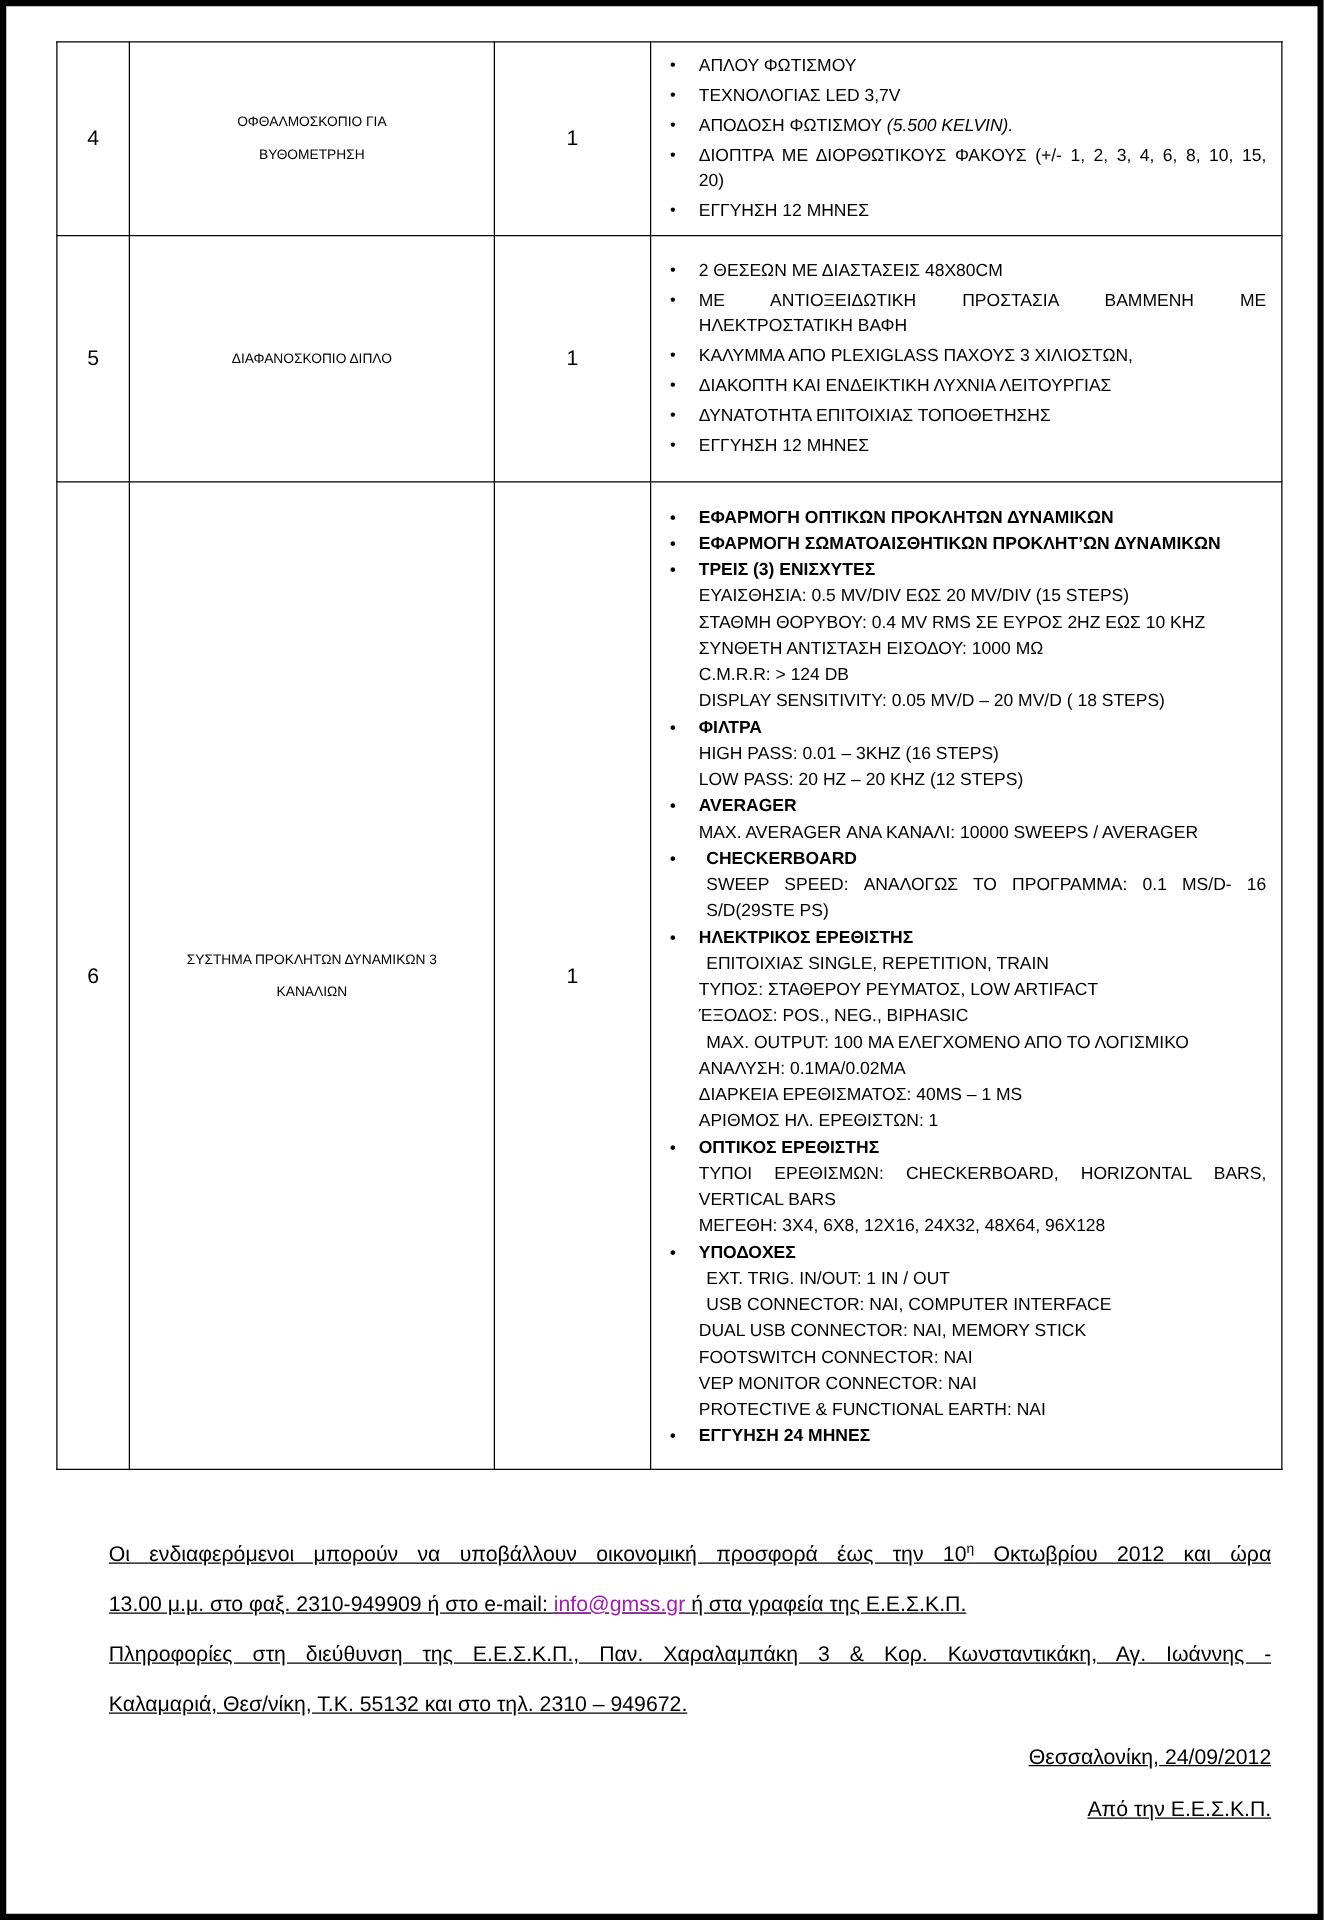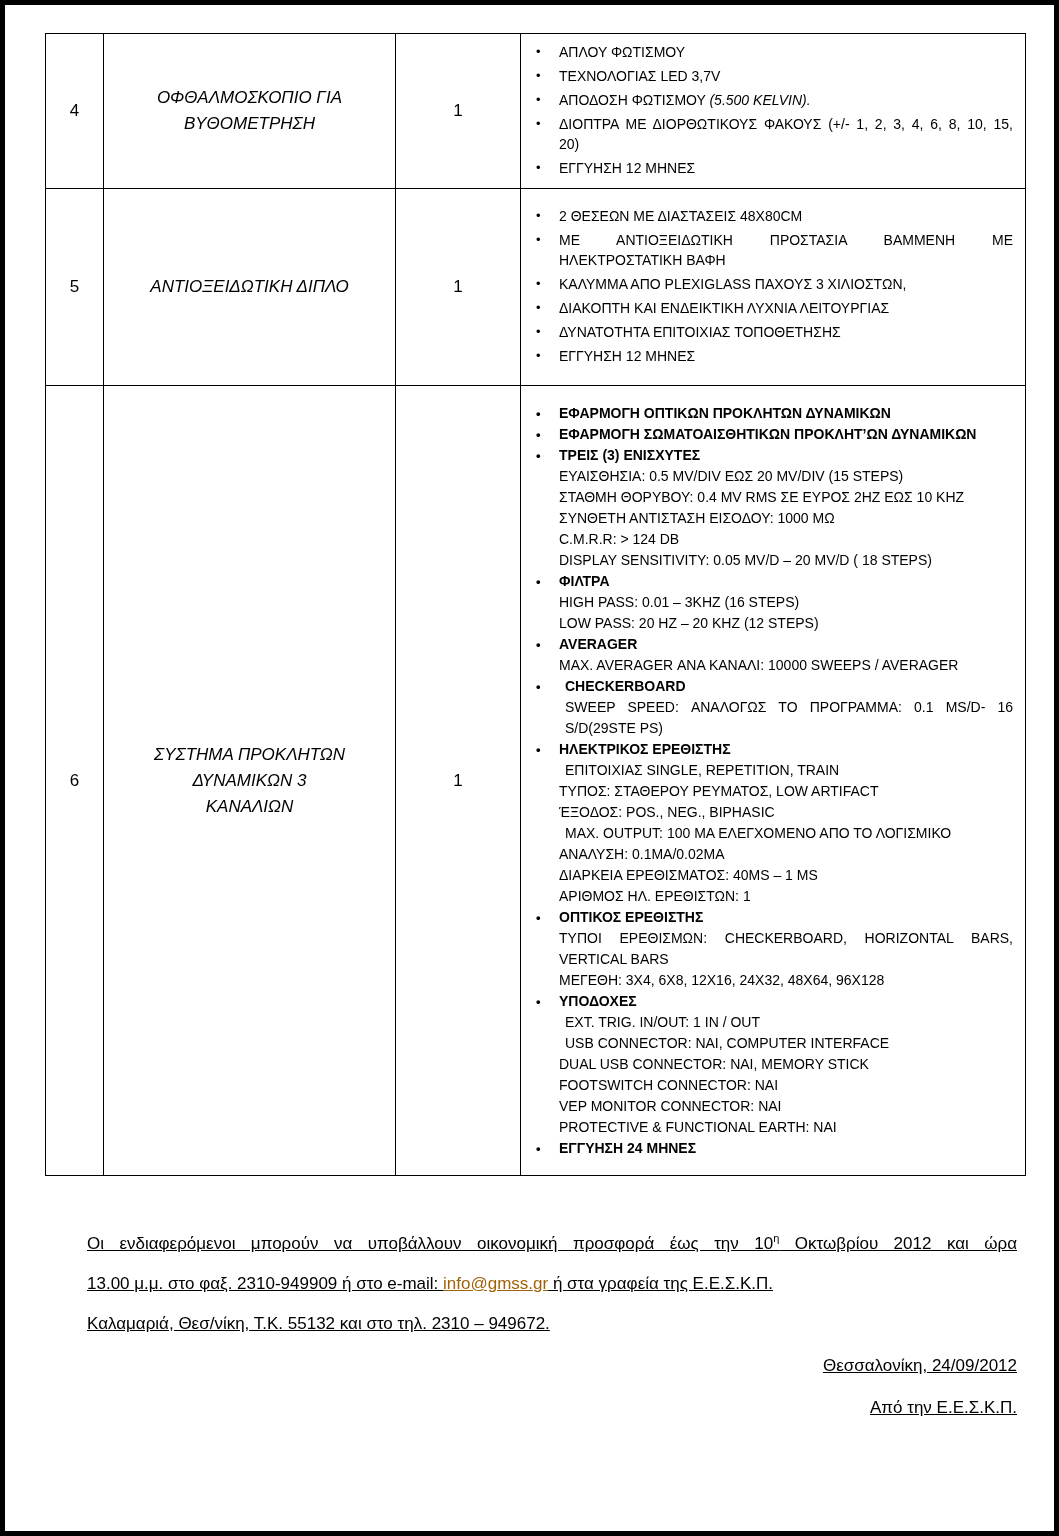--- a/index.html
+++ b/index.html
@@ -15,38 +15,38 @@
   }
   
   table.spec-table {
     border-collapse:collapse; table-layout:fixed;
     width:980px; margin:28px 0 0 40px;
   }
   table.spec-table td { border:1px solid #000; vertical-align:middle; overflow:hidden; }
   col.c1{width:58px;} col.c2{width:292px;} col.c3{width:125px;} col.c4{width:505px;}
   tr.row-4{height:137px;} tr.row-5{height:197px;} tr.row-6{height:790px;}
   td.c-num  { text-align:center; font-size:17px; }
-  td.c-name { text-align:center; font-size:17px; line-height:26px; padding:0 45px;font-style:italic; }
+  td.c-name { text-align:center; font-size:11px; line-height:26px; padding:0 45px; }
   td.c-qty  { text-align:center; font-size:17px; }
   td.c-specs{ padding:6px 12px 6px 0; }
   .spec-line { position:relative; padding-left:38px; font-size:14px; line-height:21px; }
   tr.row-4 .spec-line, tr.row-5 .spec-line { line-height:20px; margin:2px 0 4px 0; }
   .spec-line.w { font-weight:bold; }
   .spec-line.ind { padding-left:44px; }
   .spec-line .dot { position:absolute; left:15px; top:0; font-size:13px; }
   .tl { display:block; overflow:hidden; }
   .jl { text-align:justify; text-align-last:justify; }
   .spec-line i { font-style:italic; }
   
   .footer { margin:48px 37px 0 82px; width:930px; font-size:17px;text-decoration:underline; }
   .f-line { line-height:40px; overflow:hidden; }
   .f-line.ctr { text-align:right; }
   .f-line.jl { text-align:justify; text-align-last:justify; }
   .f-line sup { font-size:11px; vertical-align:super; line-height:0; }
-  a.email-link { color:#a16207; text-decoration:underline; cursor:pointer; }
+  a.email-link { color:#a21caf; text-decoration:underline; cursor:pointer; }
   .f-line.sp { margin-top:2px; }
 </style>
 </head>
 <body>
 
 <div class="page-frame">
   <table class="spec-table">
     <colgroup>
         <col class="c1">
         <col class="c2">
@@ -65,21 +65,21 @@
             <div class="spec-line">
               <span class="dot">•</span>
               <div class="tl jl"><span>ΔΙΟΠΤΡΑ ΜΕ ΔΙΟΡΘΩΤΙΚΟΥΣ ΦΑΚΟΥΣ (+/- 1, 2, 3, 4, 6, 8, 10, 15,</span></div>
               <div class="tl"><span>20)</span></div>
             </div>
             <div class="spec-line"><span class="dot">•</span><span>ΕΓΓΥΗΣΗ 12 ΜΗΝΕΣ</span></div>
           </td>
         </tr>
         <tr class="row-5">
           <td class="c-num">5</td>
-          <td class="c-name">ΑΝΤΙΟΞΕΙΔΩΤΙΚΗ ΔΙΠΛΟ</td>
+          <td class="c-name">ΔΙΑΦΑΝΟΣΚΟΠΙΟ ΔΙΠΛΟ</td>
           <td class="c-qty">1</td>
           <td class="c-specs">
             <div class="spec-line"><span class="dot">•</span><span>2 ΘΕΣΕΩΝ ΜΕ ΔΙΑΣΤΑΣΕΙΣ 48Χ80CM</span></div>
             <div class="spec-line">
               <span class="dot">•</span>
               <div class="tl jl"><span>ΜΕ ΑΝΤΙΟΞΕΙΔΩΤΙΚΗ ΠΡΟΣΤΑΣΙΑ ΒΑΜΜΕΝΗ ΜΕ</span></div>
               <div class="tl"><span>ΗΛΕΚΤΡΟΣΤΑΤΙΚΗ ΒΑΦΗ</span></div>
             </div>
             <div class="spec-line"><span class="dot">•</span><span>ΚΑΛΥΜΜΑ ΑΠΟ PLEXIGLASS ΠΑΧΟΥΣ 3 ΧΙΛΙΟΣΤΩΝ,</span></div>
             <div class="spec-line"><span class="dot">•</span><span>ΔΙΑΚΟΠΤΗ ΚΑΙ ΕΝΔΕΙΚΤΙΚΗ ΛΥΧΝΙΑ ΛΕΙΤΟΥΡΓΙΑΣ</span></div>
@@ -132,17 +132,18 @@
             <div class="spec-line"><span>VEP MONITOR CONNECTOR: NAI</span></div>
             <div class="spec-line"><span>PROTECTIVE &amp; FUNCTIONAL EARTH: NAI</span></div>
             <div class="spec-line w"><span class="dot">•</span><span>ΕΓΓΥΗΣΗ 24 ΜΗΝΕΣ</span></div>
           </td>
         </tr>
       </tbody>
   </table>
   <div class="footer" id="footer">
       <div class="f-line jl"><span>Οι ενδιαφερόμενοι μπορούν να υποβάλλουν οικονομική προσφορά έως την 10</span><sup>η</sup><span> Οκτωβρίου 2012 και ώρα</span></div>
       <div class="f-line"><span>13.00 μ.μ. στο φαξ. 2310-949909 ή στο e-mail: </span><a class="email-link">info@gmss.gr</a><span> ή στα γραφεία της Ε.Ε.Σ.Κ.Π.</span></div>
+      <div class="f-line jl"><span>Πληροφορίες στη διεύθυνση της Ε.Ε.Σ.Κ.Π., Παν. Χαραλαμπάκη 3 &amp; Κορ. Κωνσταντικάκη, Αγ. Ιωάννης -</span></div>
       <div class="f-line"><span>Καλαμαριά, Θεσ/νίκη, Τ.Κ. 55132 και στο τηλ. 2310 – 949672.</span></div>
       <div class="f-line ctr sp"><span>Θεσσαλονίκη, 24/09/2012</span></div>
       <div class="f-line ctr sp"><span>Από την Ε.Ε.Σ.Κ.Π.</span></div>
     </div>
 </div>
 
 </body></html>

